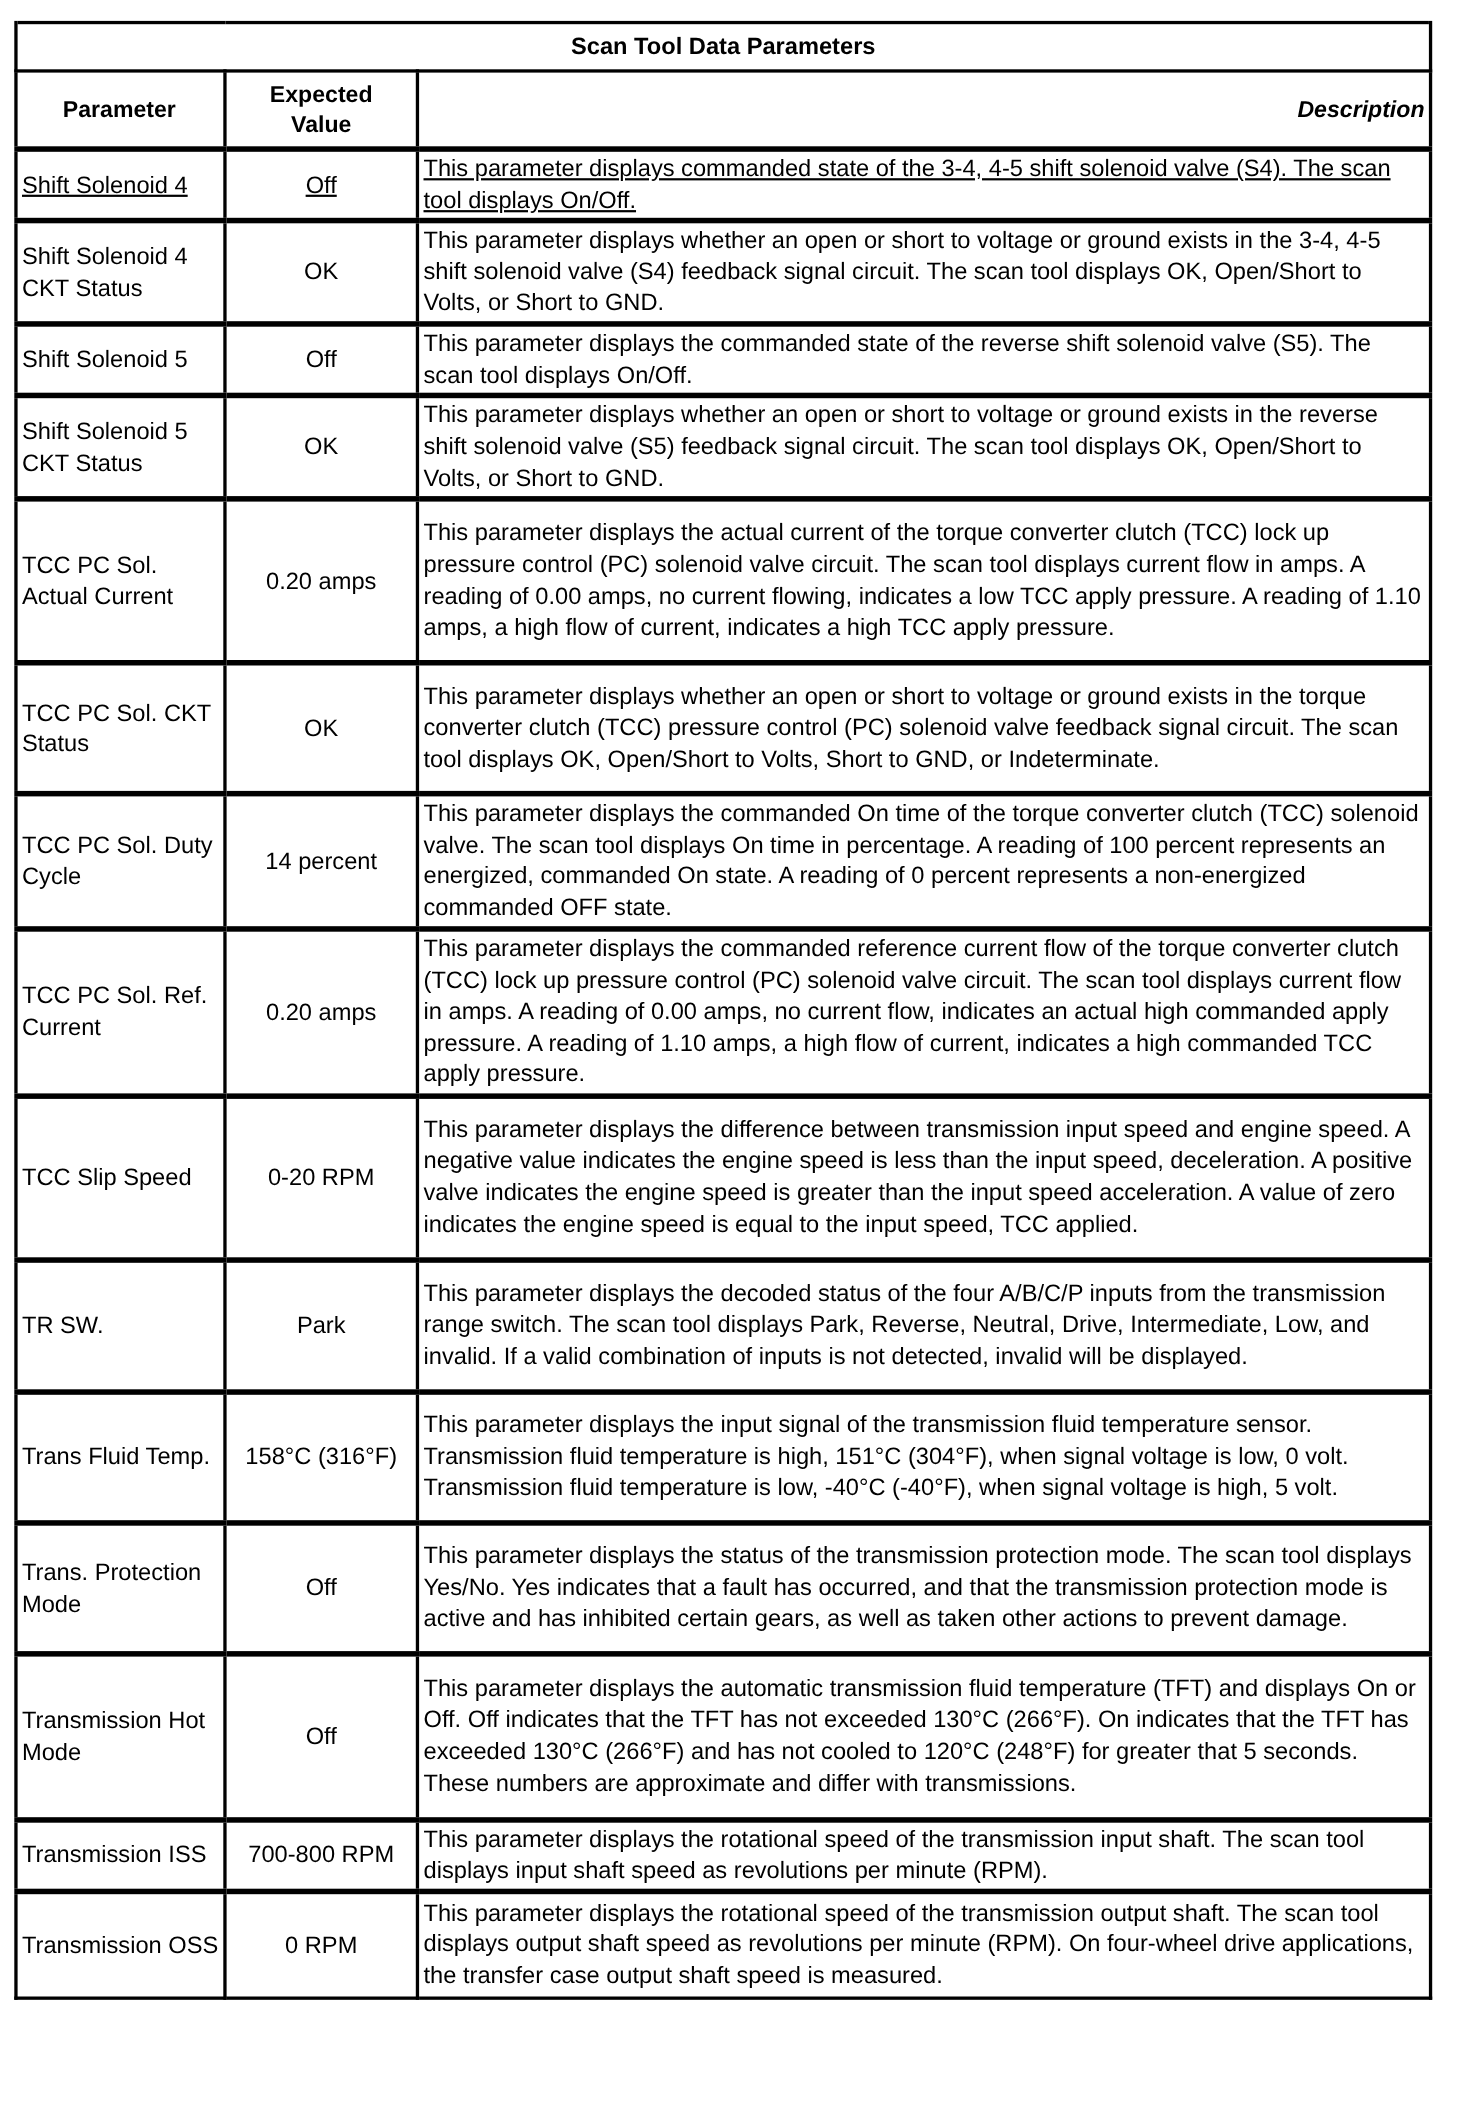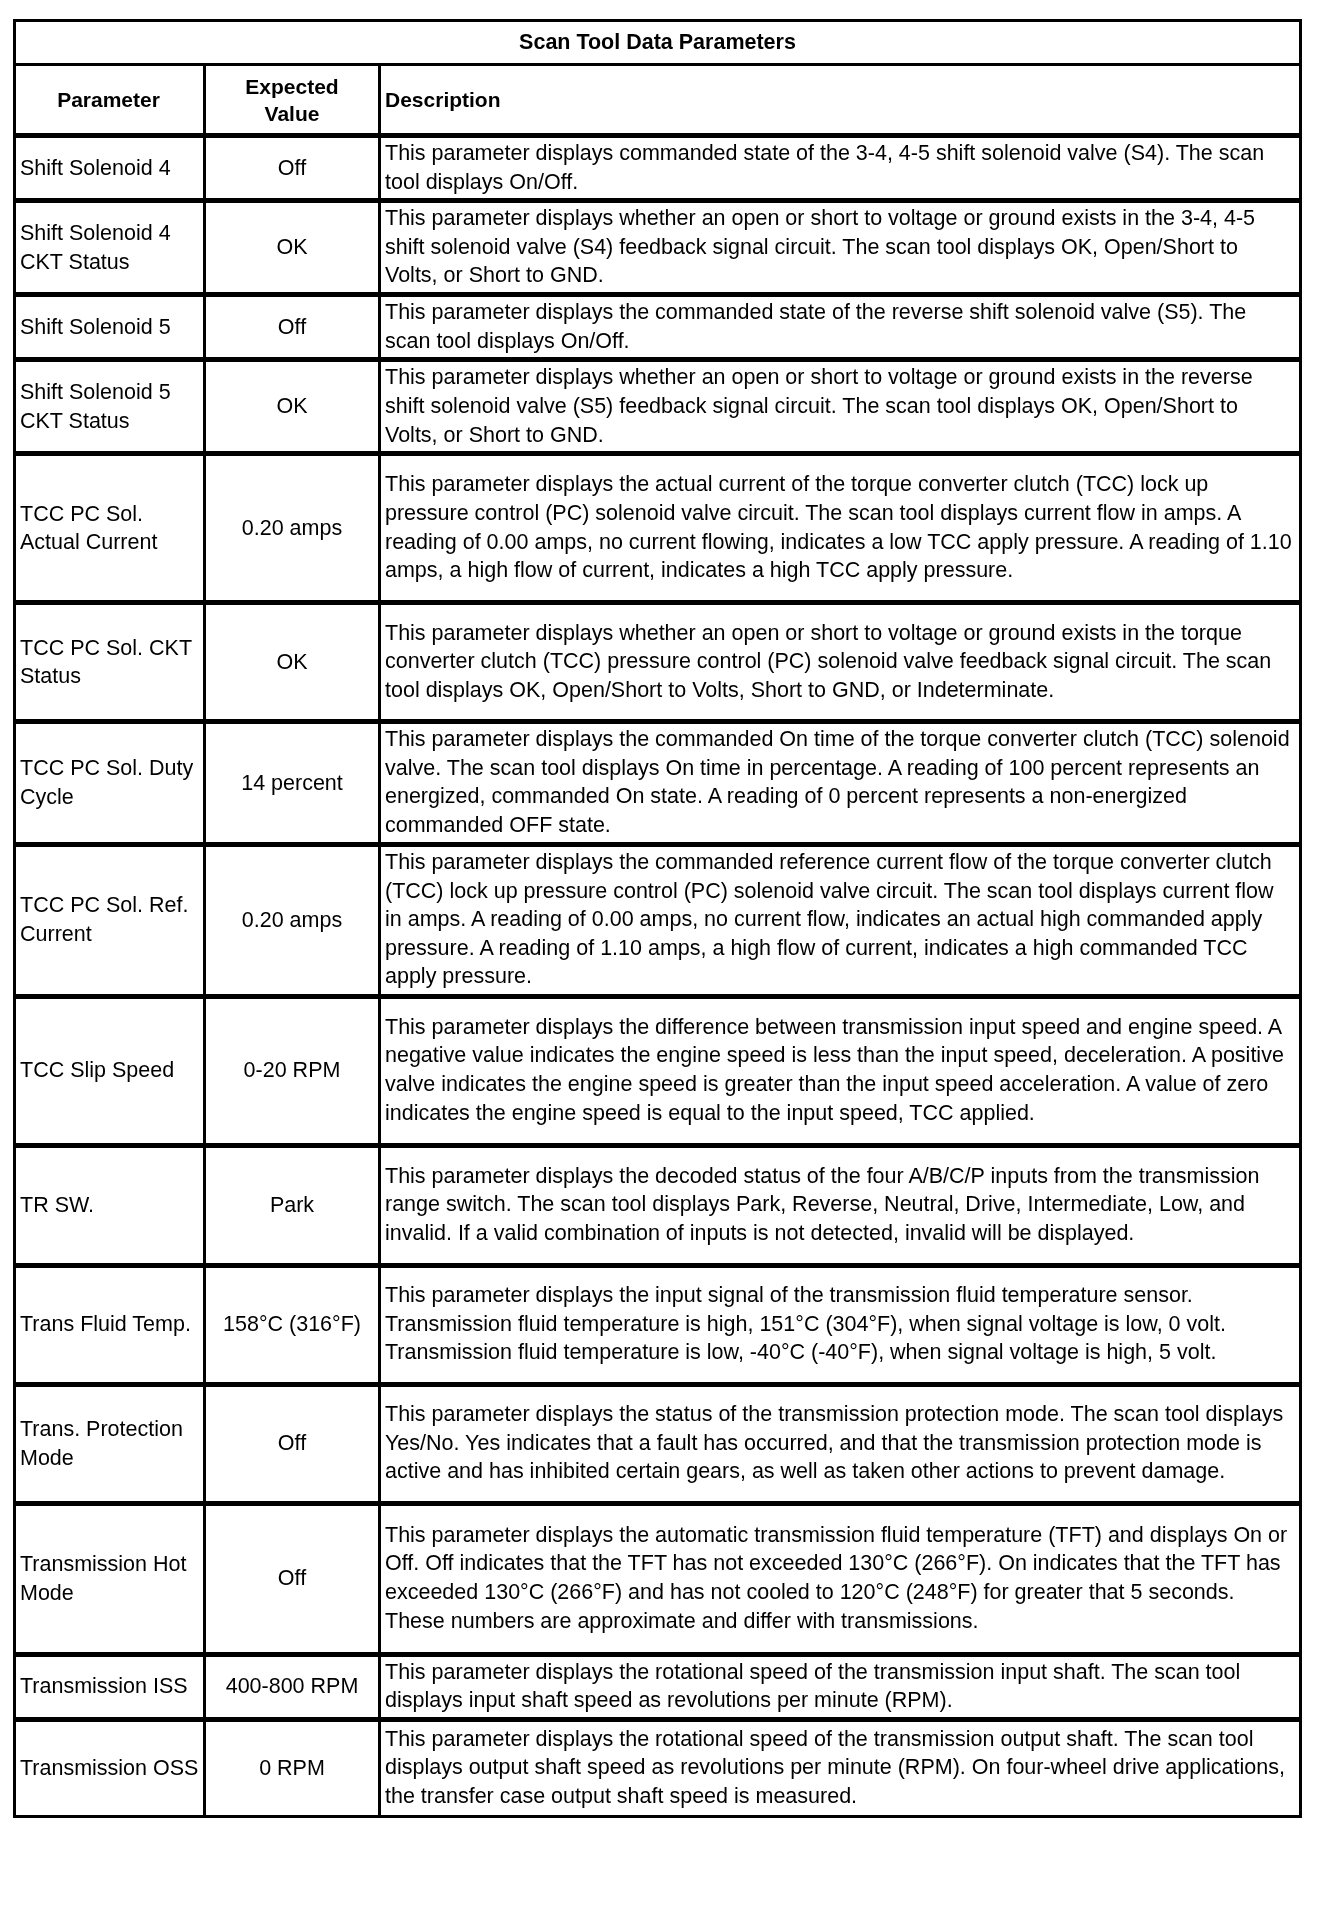--- a/index.html
+++ b/index.html
@@ -66,21 +66,21 @@
       white-space: nowrap;
     }
     .c-desc {
       text-align: left;
       padding-left: 4px !important;
       padding-right: 4px !important;
       padding-top: 1px !important;
       padding-bottom: 2px !important;
     }
     .head-row th.c-param { text-align: center; padding-left: 0 !important; margin-top: 33px; }
-    .head-row th.c-desc { text-align: left; }
+    .head-row th.c-desc { text-align: right; font-style: italic; }
   </style>
 </head>
 <body>
 
 <table class="doc-table">
   <colgroup>
     <col style="width:190px">
     <col style="width:175px">
     <col>
   </colgroup>
@@ -89,21 +89,21 @@
       <td class="title-cell" colspan="3">Scan Tool Data Parameters</td>
     </tr>
     <tr class="head-row">
       <th class="c-param">Parameter</th>
       <th class="c-value">
         <span>Expected</span><br>
         <span>Value</span>
       </th>
       <th class="c-desc">Description</th>
     </tr>
-  <tr class="data-row" style="height: 65px;">
+  <tr class="data-row" style="height: 65px; text-decoration: underline;">
         <td class="c-param">Shift Solenoid 4</td>
         <td class="c-value">Off</td>
         <td class="c-desc">This parameter displays commanded state of the 3-4, 4-5 shift solenoid valve (S4). The scan tool displays On/Off.</td>
       </tr>
       <tr class="data-row" style="height: 94px; margin-top: 43px;">
         <td class="c-param">Shift Solenoid 4 CKT Status</td>
         <td class="c-value">OK</td>
         <td class="c-desc">This parameter displays whether an open or short to voltage or ground exists in the 3-4, 4-5 shift solenoid valve (S4) feedback signal circuit. The scan tool displays OK, Open/Short to Volts, or Short to GND.</td>
       </tr>
       <tr class="data-row" style="height: 62px;">
@@ -156,21 +156,21 @@
         <td class="c-value">Off</td>
         <td class="c-desc">This parameter displays the status of the transmission protection mode. The scan tool displays Yes/No. Yes indicates that a fault has occurred, and that the transmission protection mode is active and has inhibited certain gears, as well as taken other actions to prevent damage.</td>
       </tr>
       <tr class="data-row" style="height: 151px;">
         <td class="c-param">Transmission Hot Mode</td>
         <td class="c-value">Off</td>
         <td class="c-desc">This parameter displays the automatic transmission fluid temperature (TFT) and displays On or Off. Off indicates that the TFT has not exceeded 130°C (266°F). On indicates that the TFT has exceeded 130°C (266°F) and has not cooled to 120°C (248°F) for greater that 5 seconds. These numbers are approximate and differ with transmissions.</td>
       </tr>
       <tr class="data-row" style="height: 55px;">
         <td class="c-param">Transmission ISS</td>
-        <td class="c-value">400-800 RPM</td>
+        <td class="c-value">700-800 RPM</td>
         <td class="c-desc">This parameter displays the rotational speed of the transmission input shaft. The scan tool displays input shaft speed as revolutions per minute (RPM).</td>
       </tr>
       <tr class="data-row" style="height: 97px;">
         <td class="c-param">Transmission OSS</td>
         <td class="c-value">0 RPM</td>
         <td class="c-desc">This parameter displays the rotational speed of the transmission output shaft. The scan tool displays output shaft speed as revolutions per minute (RPM). On four-wheel drive applications, the transfer case output shaft speed is measured.</td>
       </tr>
     </tbody>
 </table>
 

